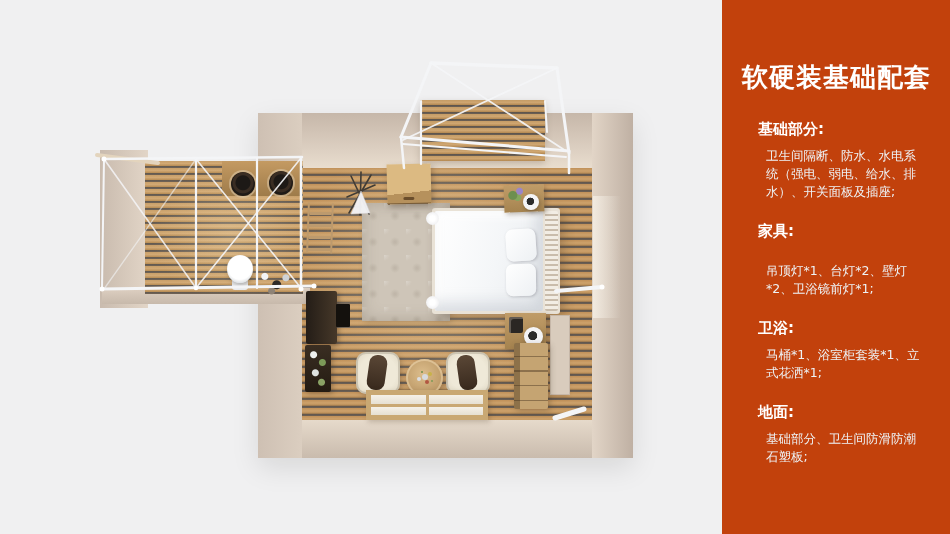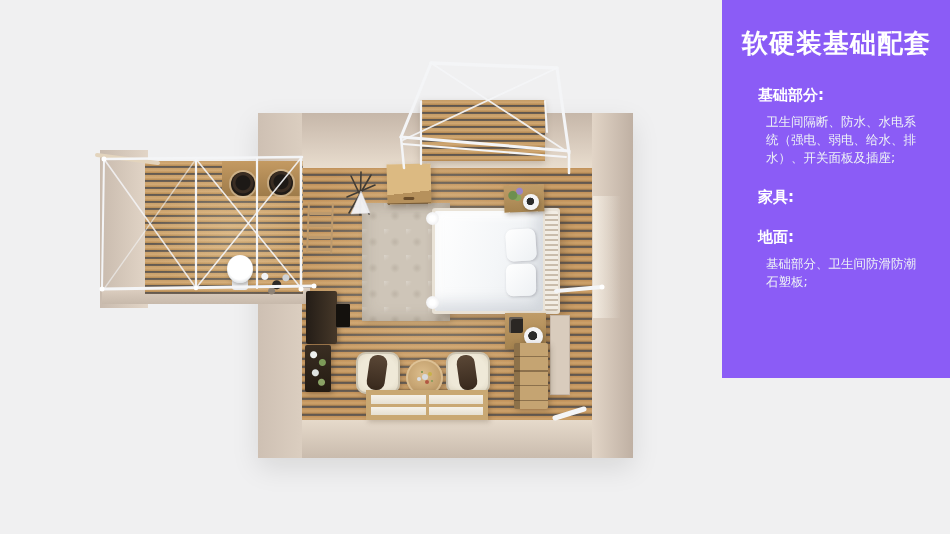--- a/index.html
+++ b/index.html
@@ -5,23 +5,23 @@
   html,body{margin:0;padding:0;}
   body{
     width:950px;height:534px;position:relative;overflow:hidden;
     background:#f0f0f1;
     font-family:"DejaVu Sans","Liberation Sans",sans-serif;
   }
   .a{position:absolute;}
 
   
   .sidebar{
-    position:absolute;top:0;right:0;width:228px;height:378px;
-    background:#8b5cf6;color:#ffffff;box-sizing:border-box;
-    padding:26px 12px 0 20px;
+    position:absolute;top:0;right:0;width:228px;height:534px;
+    background:#c2410c;color:#ffffff;box-sizing:border-box;
+    padding:60px 12px 0 20px;
   }
   .sb-title{font-size:26px;font-weight:bold;letter-spacing:1px;margin:0 0 25px 0;white-space:nowrap;}
   .sb-section{width:176px;margin:0 0 21px 16px;}
   .sb-section h2{font-size:15px;font-weight:bold;margin:5px 0 3px 0;}
   .sb-section p{font-size:12.5px;line-height:18px;margin:8px;color:#eef3f6;}
 
   
   .stage{position:absolute;left:0;top:0;width:722px;height:534px;background:#f0f0f1;}
 
   
@@ -280,20 +280,25 @@
   <section class="sb-section">
     <h2>基础部分:</h2>
     <p>卫生间隔断、防水、水电系统（强电、弱电、给水、排水）、开关面板及插座;</p>
   </section>
 
   <section class="sb-section">
     <h2>家具:</h2>
   </section>
 
   <section class="sb-section">
-  </section>
-
+    <p>吊顶灯*1、台灯*2、壁灯*2、卫浴镜前灯*1;</p>
+  </section>
+
+  <section class="sb-section">
+    <h2>卫浴:</h2>
+    <p>马桶*1、浴室柜套装*1、立式花洒*1;</p>
+  </section>
 
   <section class="sb-section">
     <h2>地面:</h2>
     <p>基础部分、卫生间防滑防潮石塑板;</p>
   </section>
 </aside>
 
 </body></html>

